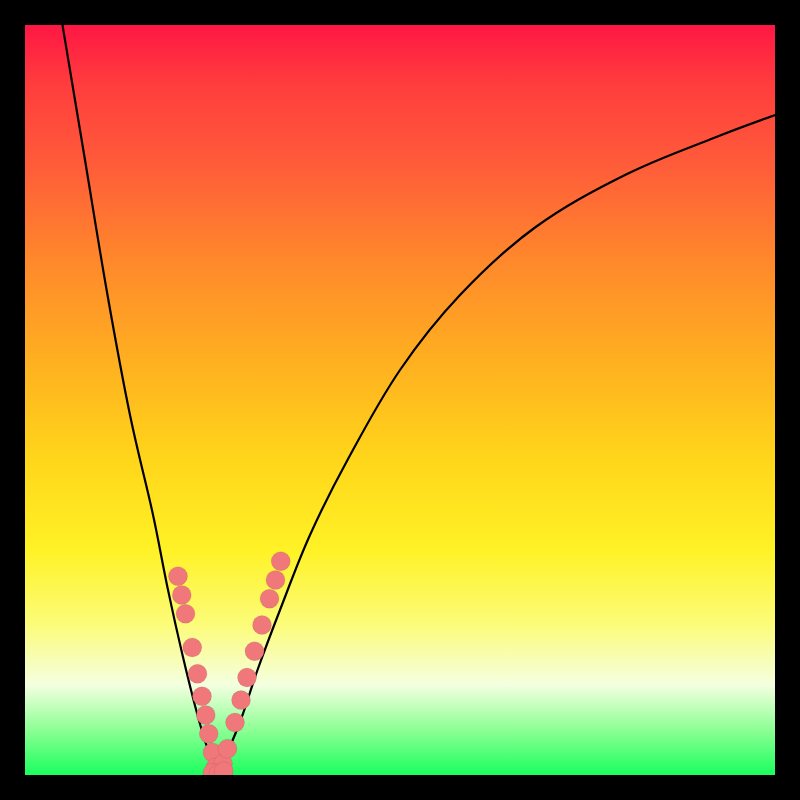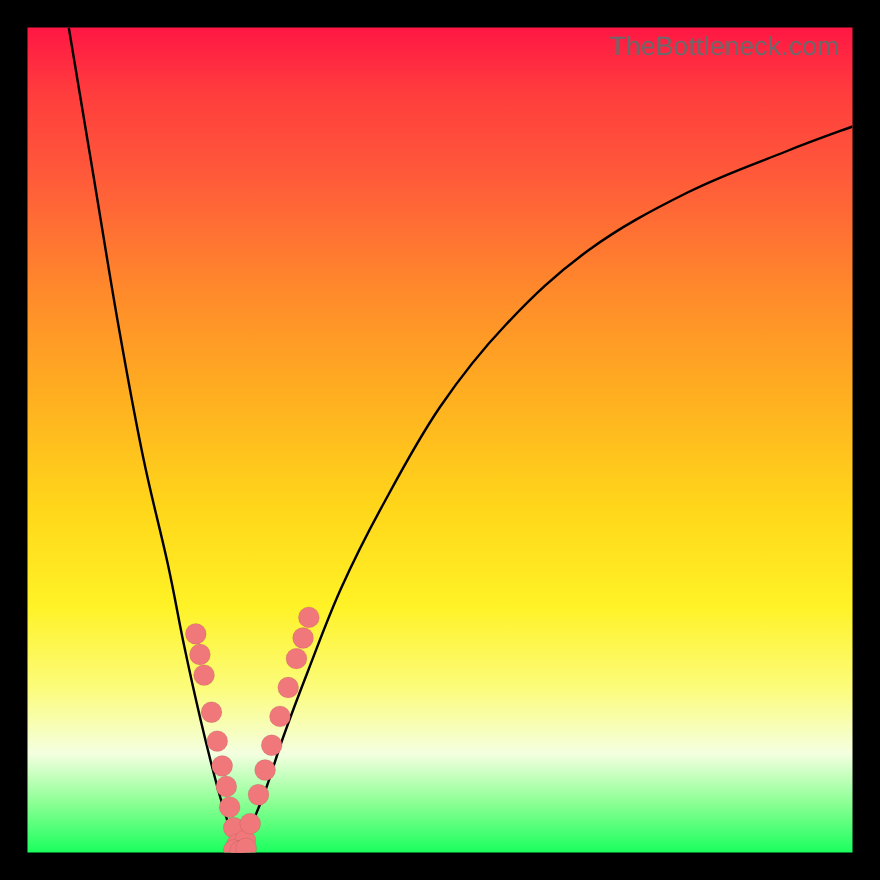--- a/index.html
+++ b/index.html
@@ -43,21 +43,20 @@
   svg {
     position: absolute;
     left: 0;
     top: 0;
   }
 </style>
 </head>
 <body>
 
 <div class="frame">
-  <div class="watermark">TheBottleneck.com</div>
   <svg id="chart-svg" width="750" height="750" viewBox="0 0 750 750">
       <path d="M 37.5 0 C 41.55 24.3, 51.9 86.4, 60 135 C 68.1 183.6, 74.4 224.1, 82.5 270 C 90.6 315.9, 96.9 350.85, 105.00000000000001 390 C 113.10000000000002 429.15, 120.75000000000001 456.45, 127.50000000000001 487.5 C 134.25 518.55, 137.1 536.85, 142.5 562.5 C 147.9 588.15, 152.1 607.05, 157.5 630 C 162.9 652.95, 167.775 672.45, 172.5 690 C 177.225 707.55, 180.375 716.7, 183.75 727.5 C 187.125 738.3, 189.9 745.95, 191.25 750" stroke="#000000" stroke-width="2.2" fill="none"></path>
       <path d="M 191.25 750 C 193.275 745.95, 197.775 738.3, 202.5 727.5 C 207.225 716.7, 212.09999999999997 704.85, 217.49999999999997 690 C 222.89999999999998 675.15, 225.75 663.9, 232.5 645 C 239.25 626.1, 245.55000000000004 609.3, 255.00000000000003 585 C 264.45000000000005 560.7, 272.85 537, 285 510 C 297.15 483, 306.3 464.7, 322.5 435 C 338.7 405.3, 354.75 374.7, 375 345 C 395.25 315.3, 410.69999999999993 295.65, 434.99999999999994 270 C 459.29999999999995 244.35, 480.30000000000007 224.1, 510.00000000000006 202.5 C 539.7 180.9, 567.6 166.2, 600 150 C 632.4 133.8, 663 123.3, 690 112.5 C 717 101.7, 739.2 94.05, 750 90" stroke="#000000" stroke-width="2.2" fill="none"></path>
       <circle cx="153" cy="551.25" r="9.5" fill="#f0787a" stroke="rgba(0,0,0,0.12)" stroke-width="0.6"></circle>
       <circle cx="156.75" cy="570" r="9.5" fill="#f0787a" stroke="rgba(0,0,0,0.12)" stroke-width="0.6"></circle>
       <circle cx="160.5" cy="588.75" r="9.5" fill="#f0787a" stroke="rgba(0,0,0,0.12)" stroke-width="0.6"></circle>
       <circle cx="167.25" cy="622.5" r="9.5" fill="#f0787a" stroke="rgba(0,0,0,0.12)" stroke-width="0.6"></circle>
       <circle cx="172.5" cy="648.75" r="9.5" fill="#f0787a" stroke="rgba(0,0,0,0.12)" stroke-width="0.6"></circle>
       <circle cx="177" cy="671.25" r="9.5" fill="#f0787a" stroke="rgba(0,0,0,0.12)" stroke-width="0.6"></circle>
       <circle cx="180.75000000000003" cy="690" r="9.5" fill="#f0787a" stroke="rgba(0,0,0,0.12)" stroke-width="0.6"></circle>

